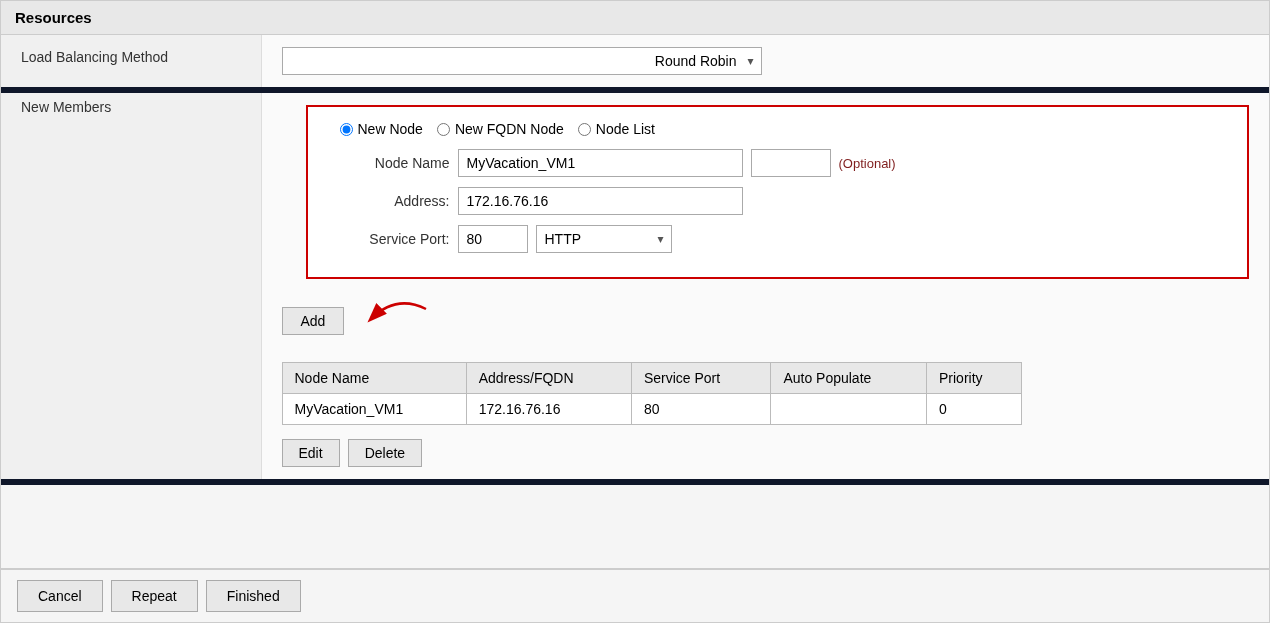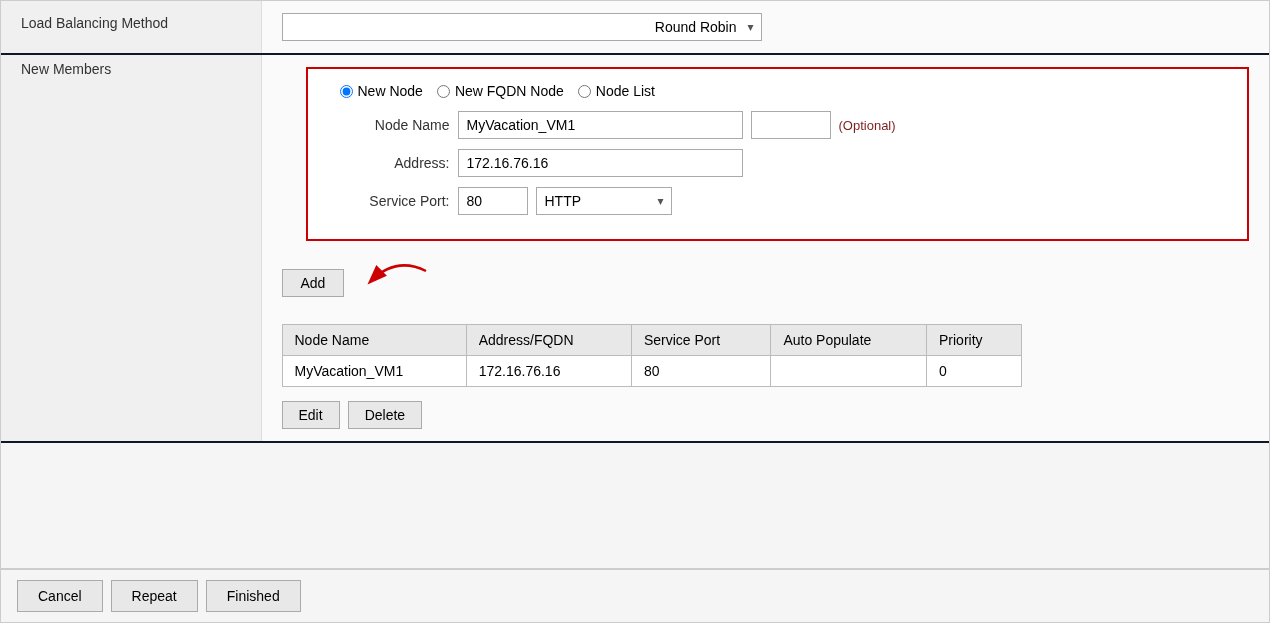--- a/index.html
+++ b/index.html
@@ -31,21 +31,21 @@
       flex: 1;
       padding: 0;
       background: #f5f5f5;
     }
     .form-table {
       width: 100%;
       border-collapse: collapse;
       background: #f5f5f5;
     }
     .form-row {
-      border-bottom: 2px solid #0f172a;
+      border-bottom: 6px solid #0f172a;
     }
     .form-label-cell {
       width: 260px;
       padding: 14px 20px;
       vertical-align: top;
       color: #333;
       background: #f0f0f0;
       border-right: 1px solid #ddd;
       font-weight: normal;
     }
@@ -225,20 +225,21 @@
     }
     .new-members-label {
       padding-top: 6px;
     }
   </style>
 </head>
 <body>
 
 <div class="main-container">
 
+  <div class="page-title">Resources</div>
 
   <div class="content-area">
     <table class="form-table">
 
       <tbody>
           <tr class="form-row">
         <td class="form-label-cell">Load Balancing Method</td>
         <td class="form-value-cell">
           <div class="select-wrapper">
             <select class="form-select select-wide">

